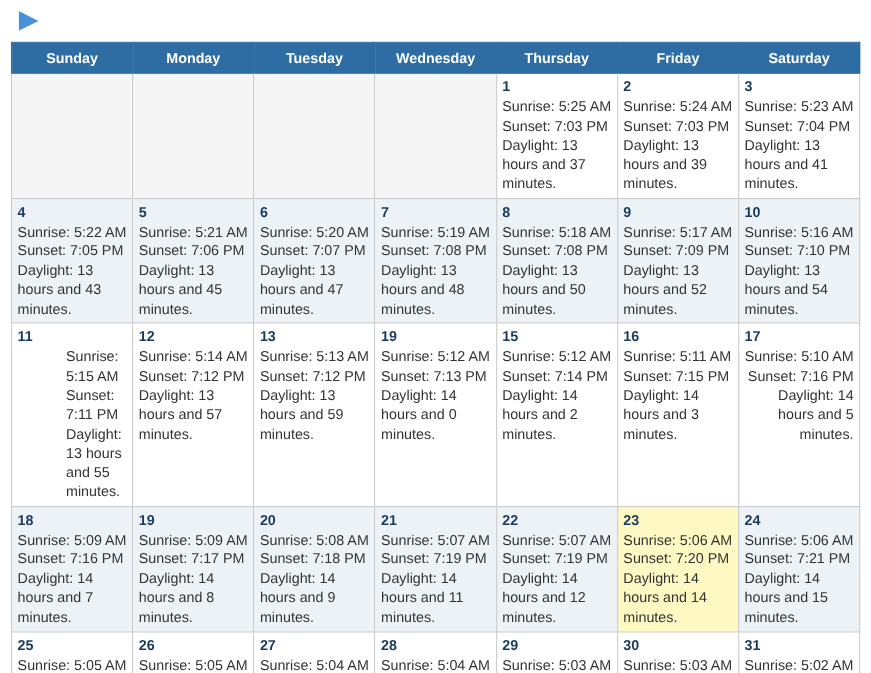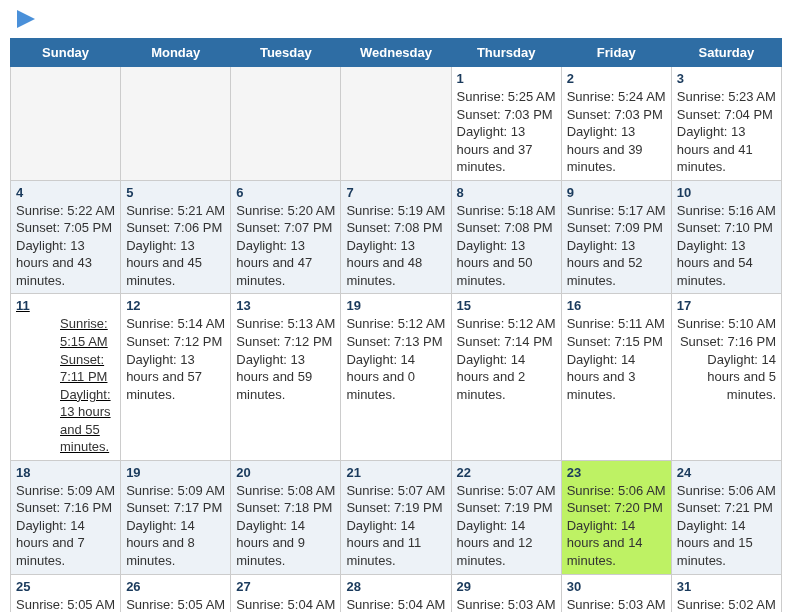--- a/index.html
+++ b/index.html
@@ -178,21 +178,21 @@
 Daylight: 13 hours and 52 minutes.</div>
         </td>
         <td style="background: rgb(237, 242, 247);">
           <span class="day-number">10</span>
           <div class="day-info" style="white-space: pre-line;">Sunrise: 5:16 AM
 Sunset: 7:10 PM
 Daylight: 13 hours and 54 minutes.</div>
         </td>
       </tr>
       <tr>
-        <td style="background: rgb(255, 255, 255); text-decoration: underline;">
+        <td style="background: rgb(255, 255, 255);">
           <span class="day-number">11</span>
           <div class="day-info" style="white-space: pre-line; margin-left: 44px;">Sunrise: 5:15 AM
 Sunset: 7:11 PM
 Daylight: 13 hours and 55 minutes.</div>
         </td>
         <td style="background: rgb(255, 255, 255);">
           <span class="day-number">12</span>
           <div class="day-info" style="white-space: pre-line;">Sunrise: 5:14 AM
 Sunset: 7:12 PM
 Daylight: 13 hours and 57 minutes.</div>
@@ -252,21 +252,21 @@
           <div class="day-info" style="white-space: pre-line;">Sunrise: 5:07 AM
 Sunset: 7:19 PM
 Daylight: 14 hours and 11 minutes.</div>
         </td>
         <td style="background: rgb(237, 242, 247);">
           <span class="day-number">22</span>
           <div class="day-info" style="white-space: pre-line;">Sunrise: 5:07 AM
 Sunset: 7:19 PM
 Daylight: 14 hours and 12 minutes.</div>
         </td>
-        <td style="background: #bef264;">
+        <td style="background: #fef9c3;">
           <span class="day-number">23</span>
           <div class="day-info" style="white-space: pre-line;">Sunrise: 5:06 AM
 Sunset: 7:20 PM
 Daylight: 14 hours and 14 minutes.</div>
         </td>
         <td style="background: rgb(237, 242, 247);">
           <span class="day-number">24</span>
           <div class="day-info" style="white-space: pre-line;">Sunrise: 5:06 AM
 Sunset: 7:21 PM
 Daylight: 14 hours and 15 minutes.</div>

